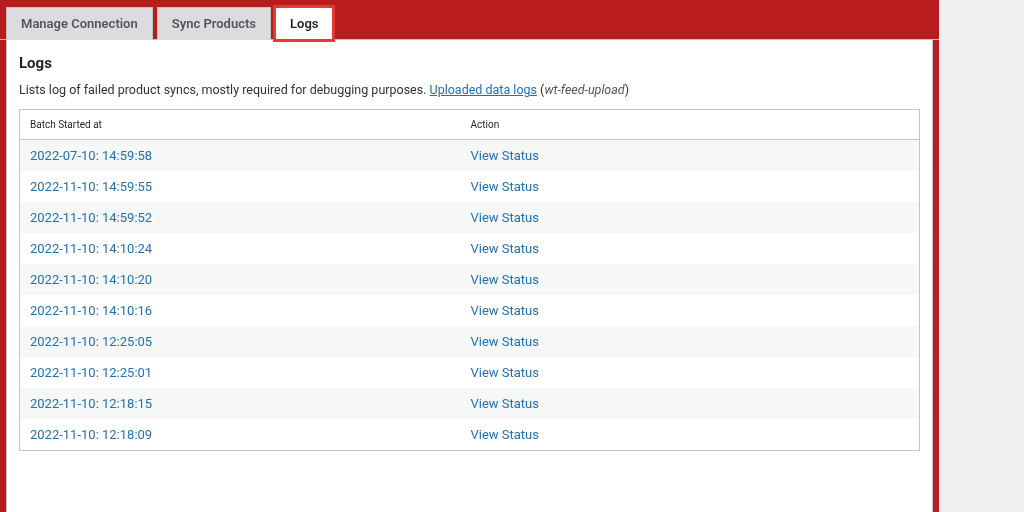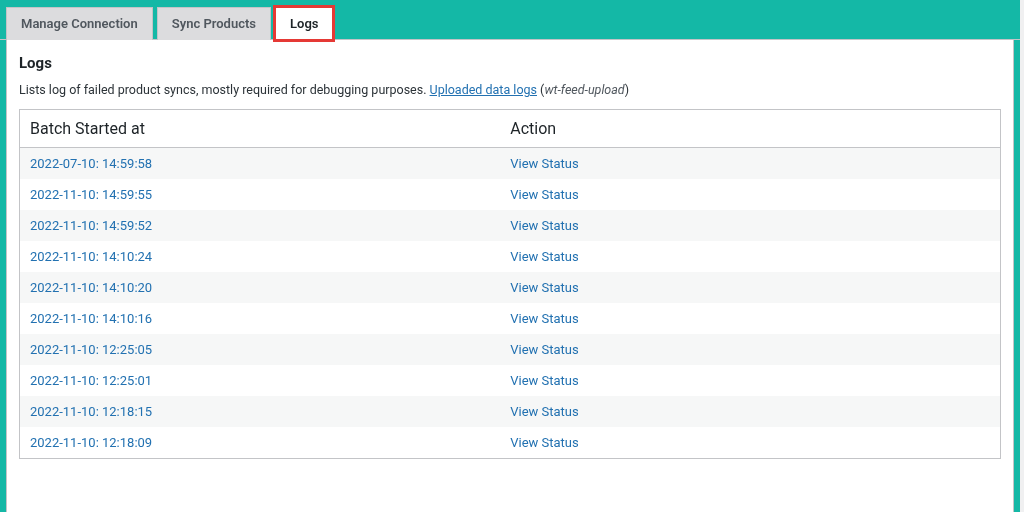--- a/index.html
+++ b/index.html
@@ -5,23 +5,23 @@
   * { box-sizing: border-box; }
   html, body {
     margin: 0;
     padding: 0;
     font-family: -apple-system, BlinkMacSystemFont, "Segoe UI", Roboto, Helvetica, Arial, sans-serif;
     font-size: 13px;
     color: #2c3338;
     background: #f0f0f1;
   }
   .wrap {
-    width: 1020px;
+    width: 939px;
     height: 512px;
-    background: #14b8a6;
+    background: #b91c1c;
     position: relative;
   }
   .tabs {
     display: flex;
     border-bottom: 1px solid #c3c4c7;
     padding-left: 6px;
     padding-top: 6px;
   }
   .tab {
     padding: 8px 14px;
@@ -70,21 +70,21 @@
   .desc .slug { font-style: italic; color: #50575e; }
   table.logs {
     width: 100%;
     border-collapse: collapse;
     border: 1px solid #c3c4c7;
     table-layout: fixed;
   }
   table.logs th {
     text-align: left;
     font-weight: 400;
-    font-size: 16px;
+    font-size: 10px;
     color: #1d2327;
     padding: 9px 10px;
     border-bottom: 1px solid #c3c4c7;
     background: #ffffff;
   }
   table.logs td {
     padding: 8px 10px;
     font-size: 13px;
     border: none;
   }

